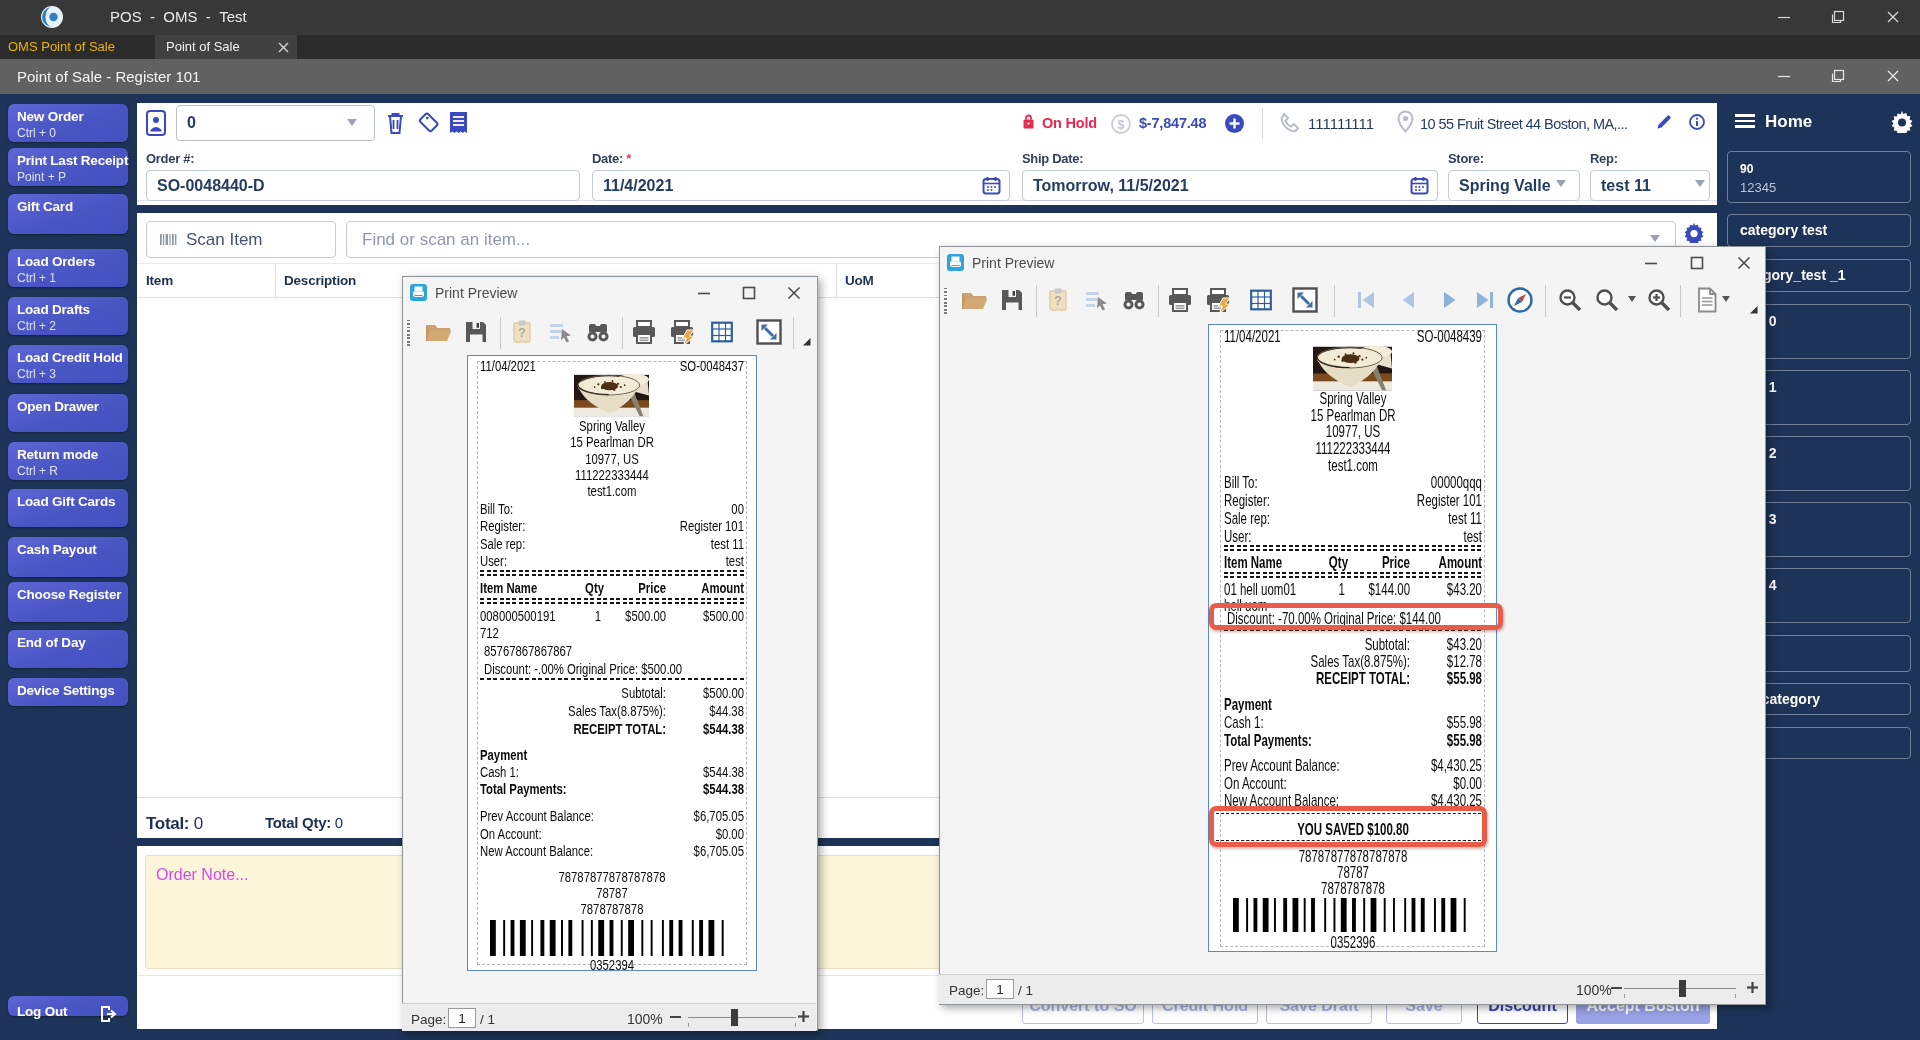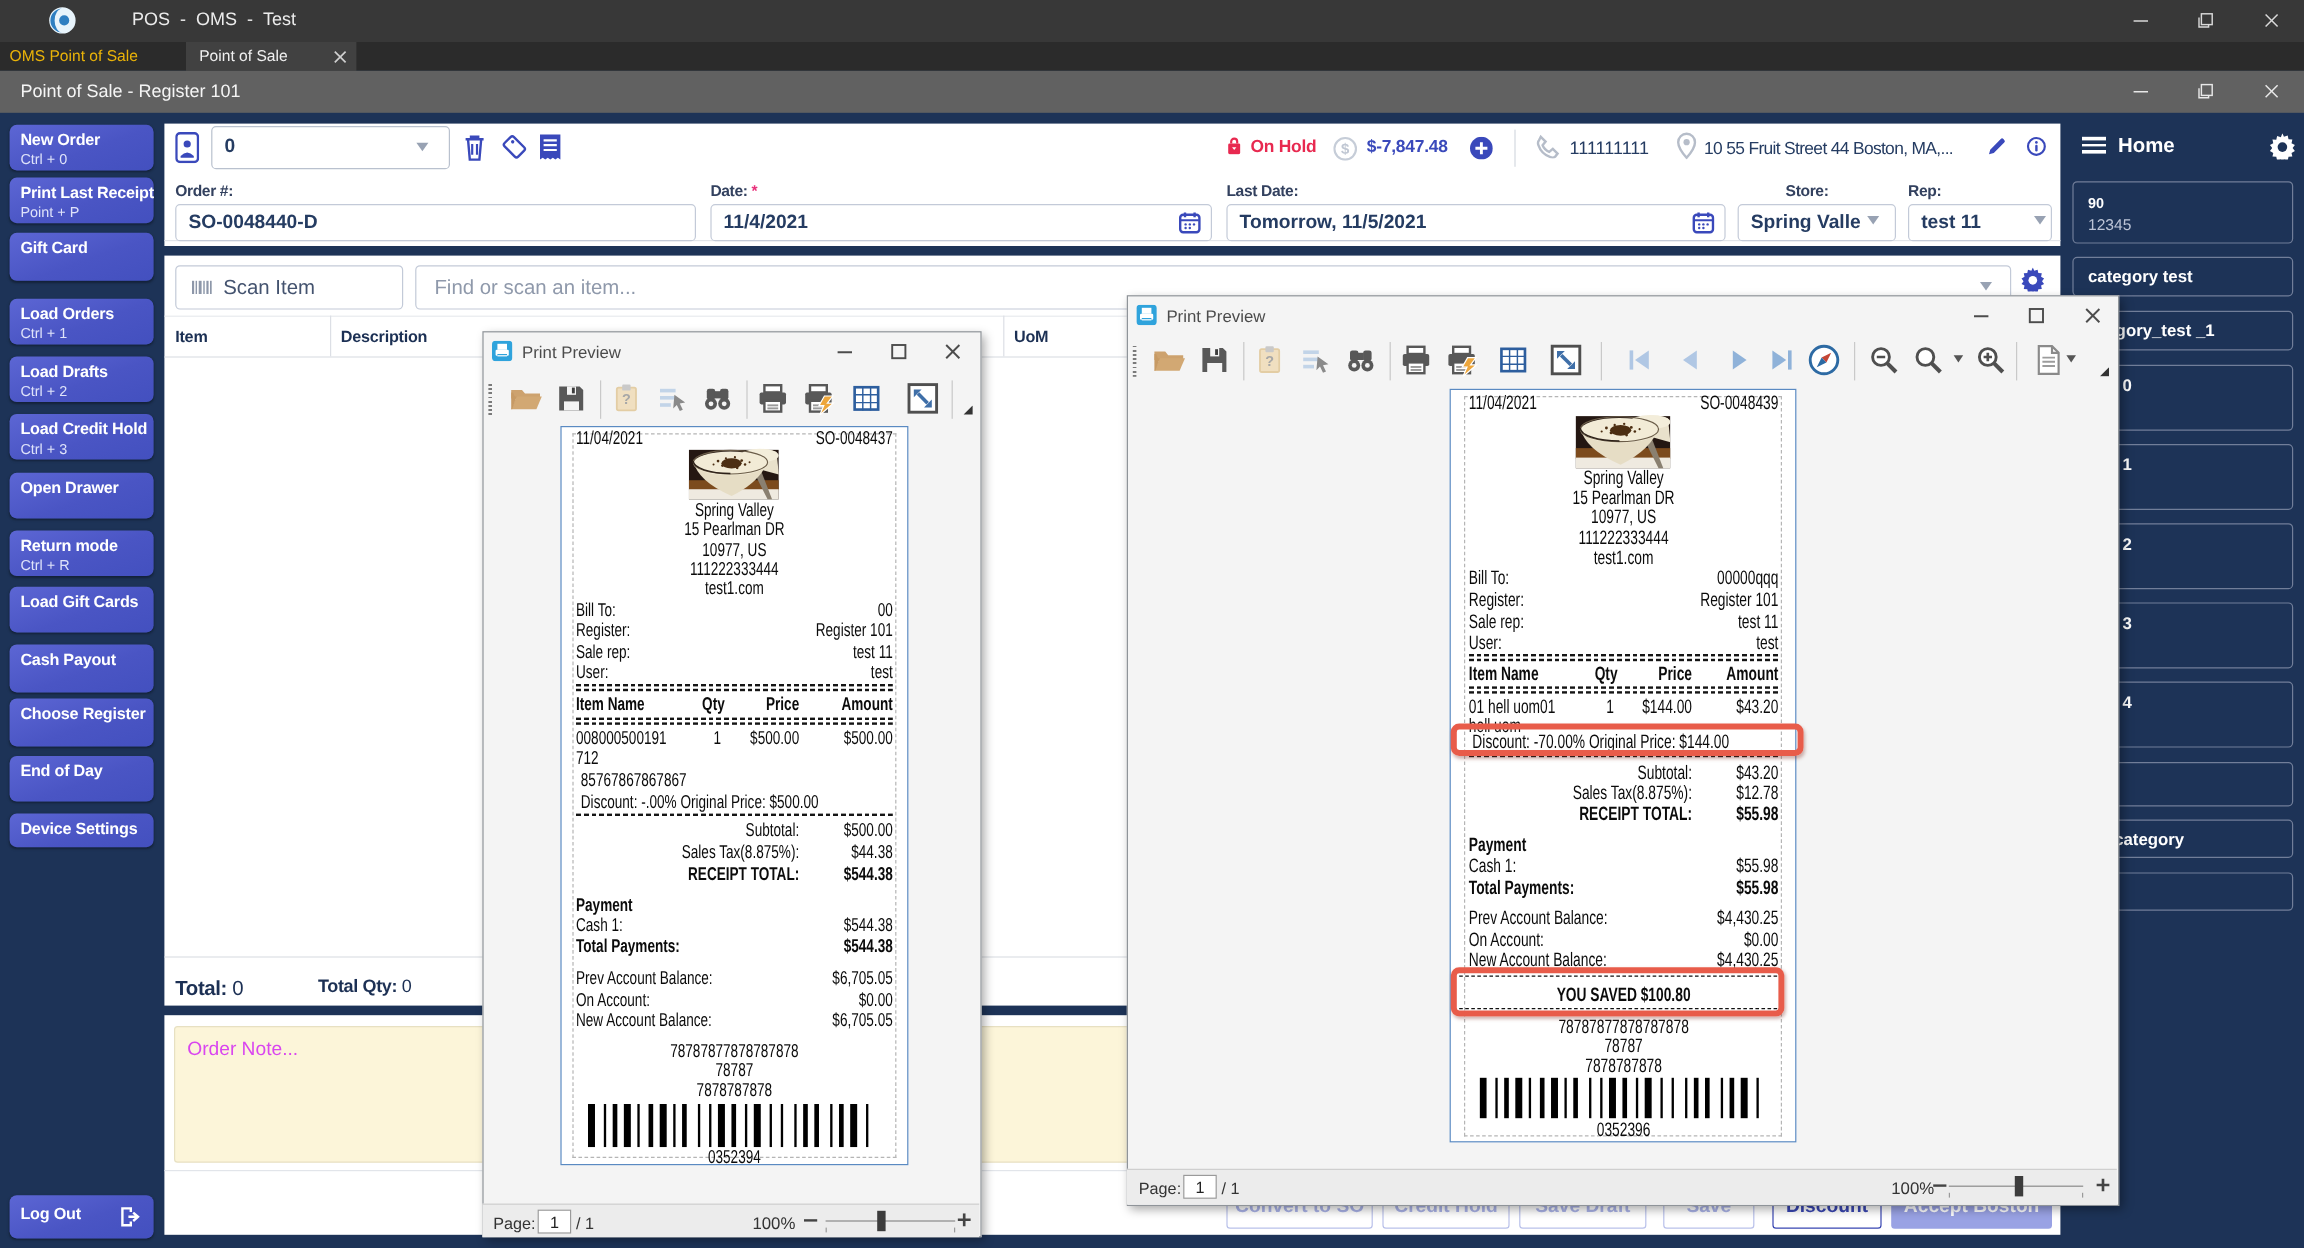--- a/index.html
+++ b/index.html
@@ -104,21 +104,21 @@
   </div>
 <div class="sbtn" style="top:582px;height:40px">
     <div class="t">Choose Register</div>
   </div>
 <div class="sbtn" style="top:630px;height:38px">
     <div class="t">End of Day</div>
   </div>
 <div class="sbtn" style="top:678px;height:28px">
     <div class="t">Device Settings</div>
   </div>
-<div class="sbtn" style="top:996px;height:36px;padding-top:8px">
+<div class="sbtn" style="top:996px;height:20px;padding-top:8px">
     <div class="t">Log Out</div>
   </div>
 <svg class="abs" style="left:98px;top:1004px" width="20" height="20" viewBox="0 0 20 20">
     <path d="M3 2 h9 v4 h-2 v-2 H5 v12 h5 v-2 h2 v4 H3 z" fill="#fff"></path>
     <path d="M9 10 h7 M13 6.5 L17 10 L13 13.5" stroke="#fff" stroke-width="2" fill="none"></path>
   </svg>
 <div class="card" style="left:137px;top:103px;width:1580px;height:102px"></div>
 <div class="abs" style="left:137px;top:200px;width:1580px;height:1px;background:#e2e5ea"></div>
 <svg class="abs" style="left:146px;top:110px" width="20" height="26" viewBox="0 0 20 26">
     <rect x="1" y="1" width="18" height="24" rx="3" fill="none" stroke="#3a49bb" stroke-width="2"></rect>
@@ -174,22 +174,22 @@
 <svg class="abs" style="left:1656px;top:114px" width="16" height="16" viewBox="0 0 16 16">
     <path d="M1.5 14.5 l1-3.8 L11.3 1.9 a1.5 1.5 0 0 1 2.2 0 l.7.7 a1.5 1.5 0 0 1 0 2.2 L5.5 13.5 z" fill="#3a49bb"></path>
   </svg>
 <svg class="abs" style="left:1689px;top:114px" width="16" height="16" viewBox="0 0 16 16">
     <circle cx="8" cy="8" r="7" fill="none" stroke="#3a49bb" stroke-width="1.8"></circle>
     <circle cx="8" cy="4.7" r="1.1" fill="#3a49bb"></circle>
     <rect x="7" y="6.7" width="2" height="5.6" rx="1" fill="#3a49bb"></rect>
   </svg>
 <div class="lbl" style="left:146px;top:151px">Order #:</div>
 <div class="lbl" style="left:592px;top:151px">Date: <span style="color:#e8307a">*</span></div>
-<div class="lbl" style="left:1022px;top:151px">Last Date:</div>
-<div class="lbl" style="left:1488px;top:151px">Store:</div>
+<div class="lbl" style="left:1022px;top:151px">Ship Date:</div>
+<div class="lbl" style="left:1448px;top:151px">Store:</div>
 <div class="lbl" style="left:1590px;top:151px">Rep:</div>
 <div class="inp" style="left:146px;top:170px;width:434px">SO-0048440-D</div>
 <div class="inp" style="left:592px;top:170px;width:418px">11/4/2021</div>
 <div class="inp" style="left:1022px;top:170px;width:416px">Tomorrow, 11/5/2021</div>
 <div class="inp" style="left:1448px;top:170px;width:132px;overflow:hidden;white-space:nowrap">Spring Valle</div>
 <div class="inp" style="left:1590px;top:170px;width:120px">test 11</div>
 <svg class="abs" style="left:982px;top:176px" width="19" height="19" viewBox="0 0 19 19">
     <rect x="1.5" y="3" width="16" height="14.5" rx="2.5" fill="none" stroke="#3a49bb" stroke-width="2"></rect>
     <line x1="5.5" y1="1" x2="5.5" y2="5" stroke="#3a49bb" stroke-width="2"></line>
     <line x1="13.5" y1="1" x2="13.5" y2="5" stroke="#3a49bb" stroke-width="2"></line>

